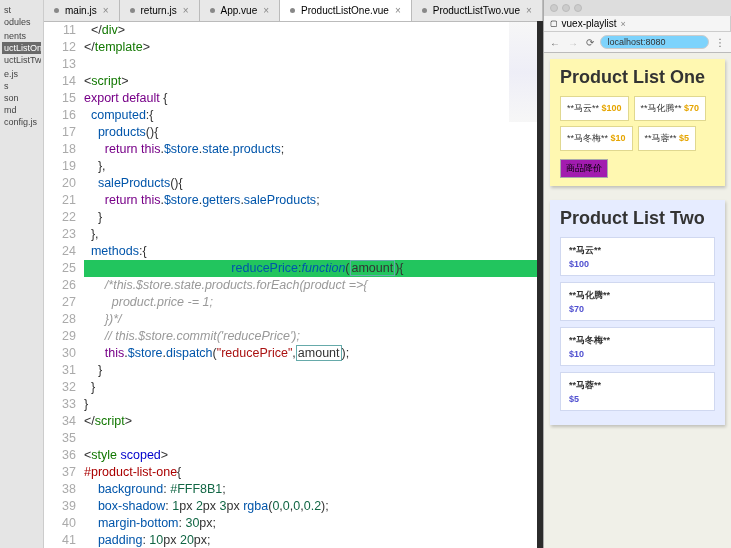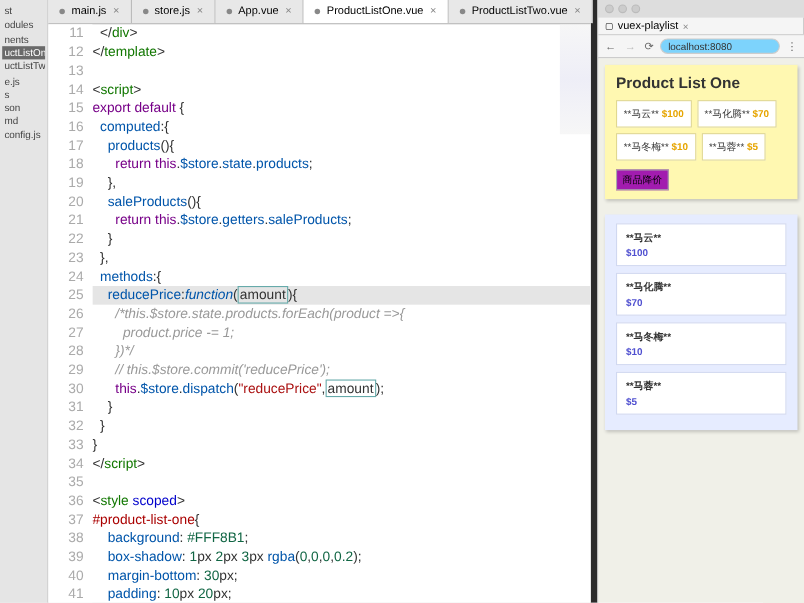--- a/index.html
+++ b/index.html
@@ -22,41 +22,41 @@
 .code .k { color: #708; margin-top: 21px; }
 .code .t { color: #170; }
 .code .a { color: #00c; }
 .code .s { color: #a11; }
 .code .p { color: #05a; }
 .code .fn { color: #05a; font-style: italic; }
 .code .c { color: #999; font-style: italic; }
 .code .n { color: #164; }
 .code .sel { color: #a00; }
 .highlight-box { border: 1px solid #6aa; padding: 0 1px; }
-.line-hl { background: #e5e5e5; display: inline-block; width: 100%; }
+.line-hl { background: #22c55e; display: inline-block; width: 100%; text-align: center; }
 
 .minimap { position: absolute; right: 0; top: 22px; width: 28px; height: 100px; background: linear-gradient(#eee 0%, #dde 50%, #eee 100%); opacity: 0.5; }
 
 .divider { width: 6px; background: #2b2b2b; cursor: col-resize; }
 
 .browser { width: 188px; background: #fff; display: flex; flex-direction: column; border-left: 1px solid #aaa; }
 .browser-chrome { background: #ddd; border-bottom: 1px solid #bbb; }
 .traffic { display: flex; gap: 4px; padding: 4px 6px; align-items: center; }
 .traffic span { width: 8px; height: 8px; border-radius: 50%; background: #ccc; border: 1px solid #bbb; }
 .btab-bar { display: flex; font-size: 10px; background: #ddd; }
 .btab { flex: 1; padding: 2px 6px; background: #f5f5f5; border-right: 1px solid #ccc; display: flex; align-items: center; gap: 4px; overflow: hidden; }
 .btab-close { color: #888; font-size: 9px; }
 .addr-bar { display: flex; align-items: center; padding: 3px 4px; gap: 4px; background: #f5f5f5; border-top: 1px solid #ccc; }
 .nav-icon { font-size: 10px; color: #666; padding: 0 2px; }
 .addr { flex: 1; background: #7dd3fc; border: 1px solid #ccc; border-radius: 9px; font-size: 9px; padding: 1px 6px; color: #333; overflow: hidden; white-space: nowrap; }
 
 .page { flex: 1; background: #f0f0e8; padding: 6px; overflow-y: auto; font-size: 11px; }
 .panel1 { background: #FFF8B1; box-shadow: 1px 2px 3px rgba(0,0,0,0.2); margin-bottom: 14px; padding: 8px 10px; }
 .panel2 { background: #e6ecff; box-shadow: 1px 2px 3px rgba(0,0,0,0.2); margin-bottom: 14px; padding: 8px 10px; }
-.panel-title { font-size: 14px; font-weight: 600; color: #333; margin-bottom: 8px; }
+.panel-title { font-size: 18px; font-weight: 600; color: #333; margin-bottom: 8px; }
 .grid { display: flex; flex-wrap: wrap; gap: 5px; margin-bottom: 8px; }
 .card { background: #fff; border: 1px solid #e0d890; padding: 5px 6px; font-size: 9px; color: #333; }
 .card .price { color: #e6a500; font-weight: 600; }
 .btn { background: #a21caf; border: 1px solid #aaa; font-size: 9px; padding: 2px 5px; }
 .list-item { background: #fff; border: 1px solid #d0d8f0; padding: 6px 8px; margin-bottom: 6px; font-size: 9px; }
 .list-item .name { color: #333; font-weight: 600; }
 .list-item .price2 { color: #5050d0; font-weight: 600; margin-top: 2px; }
 </style>
 </head>
 <body>
@@ -78,21 +78,21 @@
 
 <div class="editor">
   <div class="tabs" id="tabs">
       <div class="tab">
         <span class="tab-dot"></span>
         <span>main.js</span>
         <span class="tab-close">×</span>
       </div>
       <div class="tab">
         <span class="tab-dot"></span>
-        <span>store.js</span>
+        <span>return.js</span>
         <span class="tab-close">×</span>
       </div>
       <div class="tab">
         <span class="tab-dot"></span>
         <span>App.vue</span>
         <span class="tab-close">×</span>
       </div>
       <div class="tab active">
         <span class="tab-dot"></span>
         <span>ProductListOne.vue</span>
@@ -172,20 +172,21 @@
       <div class="panel-title">Product List One</div>
       <div class="grid" id="grid1">
           <div class="card"><span>**马云**</span> <span class="price">$100</span></div>
           <div class="card"><span>**马化腾**</span> <span class="price">$70</span></div>
           <div class="card"><span>**马冬梅**</span> <span class="price">$10</span></div>
           <div class="card"><span>**马蓉**</span> <span class="price">$5</span></div>
         </div>
       <button class="btn">商品降价</button>
     </div>
     <div class="panel2">
+      <div class="panel-title">Product List Two</div>
       <div id="list2">
           <div class="list-item">
             <div class="name">**马云**</div>
             <div class="price2">$100</div>
           </div>
           <div class="list-item">
             <div class="name">**马化腾**</div>
             <div class="price2">$70</div>
           </div>
           <div class="list-item">

